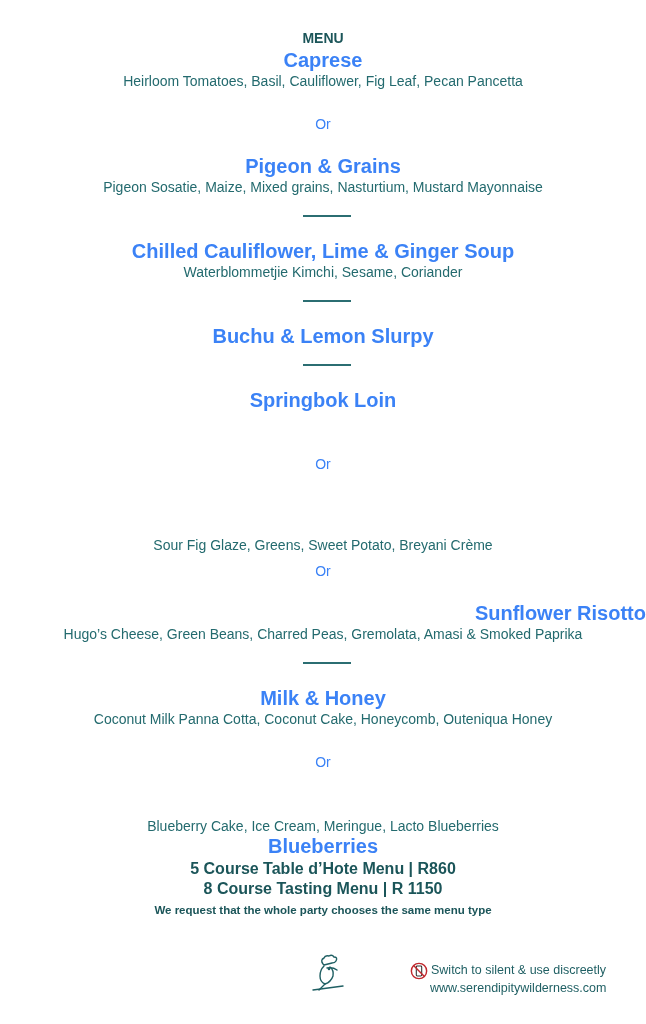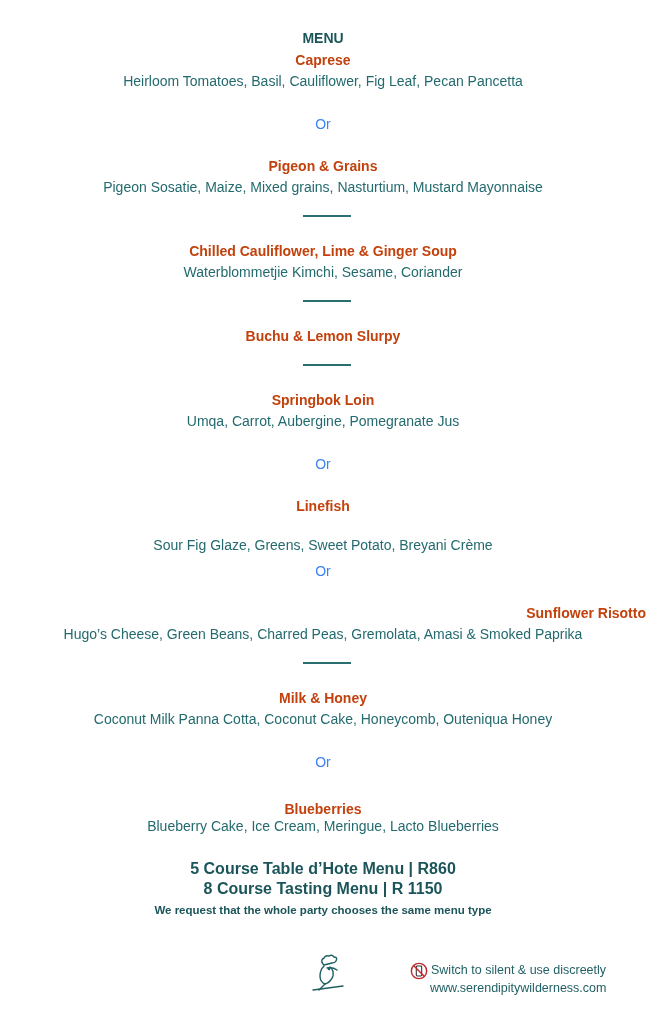--- a/index.html
+++ b/index.html
@@ -7,21 +7,21 @@
     width:646px; height:1024px; position:relative; overflow:hidden;
     font-family: "Liberation Sans", "DejaVu Sans", sans-serif;
     color:#1f5f63;
   }
   .page { position:absolute; left:0; top:0; width:646px; height:763px; }
   .line {
     position:absolute; left:0; width:646px; text-align:center;
     white-space:nowrap; line-height:20px;
   }
   .title { font-weight:bold; font-size:14px; color:#1b5559; }
-  .dish { font-weight:bold; font-size:14px; color:#c2410c; }
+  .dish { font-weight:bold; font-size:20px; color:#3b82f6; }
   .desc { font-size:14px; color:#236a6e; }
   .or { font-size:14px; color:#3b82f6; }
   .price { font-weight:bold; font-size:16px; color:#1b5559; }
   .note { font-weight:bold; font-size:11.5px; color:#1b5559; }
   .divider {
     position:absolute; left:303px; width:48px; height:1.5px; background:#2b6e72;
   }
   .logo { position:absolute; left:305px; top:950px; width:46px; height:46px; }
   .footer-row { position:absolute; left:410px; white-space:nowrap; font-size:12.5px; color:#1f5f63; line-height:16px; }
   .phone-icon { display:inline-block; vertical-align:middle; width:18px; height:18px; margin-right:3px; }
@@ -46,40 +46,38 @@
   <div class="line dish" style="top:241px;">Chilled Cauliflower, Lime &amp; Ginger Soup</div>
   <div class="line desc" style="top:262px;">Waterblommetjie Kimchi, Sesame, Coriander</div>
 
   <div class="divider" style="top:300px;"></div>
 
   <div class="line dish" style="top:326px;">Buchu &amp; Lemon Slurpy</div>
 
   <div class="divider" style="top:364px;"></div>
 
   <div class="line dish" style="top:390px;">Springbok Loin</div>
-  <div class="line desc" style="top:411px;">Umqa, Carrot, Aubergine, Pomegranate Jus</div>
 
   <div class="line or" style="top:454px;">Or</div>
 
-  <div class="line dish" style="top:496px;">Linefish</div>
   <div class="line desc" style="top:535px;">Sour Fig Glaze, Greens, Sweet Potato, Breyani Crème</div>
 
   <div class="line or" style="top:561px;">Or</div>
 
   <div class="line dish" style="top:603px;text-align:right;">Sunflower Risotto</div>
   <div class="line desc" style="top:624px;">Hugo’s Cheese, Green Beans, Charred Peas, Gremolata, Amasi &amp; Smoked Paprika</div>
 
   <div class="divider" style="top:662px;"></div>
 
   <div class="line dish" style="top:688px;">Milk &amp; Honey</div>
   <div class="line desc" style="top:709px;">Coconut Milk Panna Cotta, Coconut Cake, Honeycomb, Outeniqua Honey</div>
 
   <div class="line or" style="top:752px;">Or</div>
 
-  <div class="line dish" style="top:799px;">Blueberries</div>
+  <div class="line dish" style="top:836px;">Blueberries</div>
   <div class="line desc" style="top:816px;">Blueberry Cake, Ice Cream, Meringue, Lacto Blueberries</div>
 
   <div class="line price" style="top:859px;">5 Course Table d’Hote Menu | R860</div>
   <div class="line price" style="top:879px;">8 Course Tasting Menu | R 1150</div>
   <div class="line note" style="top:900px;">We request that the whole party chooses the same menu type</div>
 
   <svg class="logo" viewBox="0 0 46 46">
     <g fill="none" stroke="#1f5f63" stroke-width="1.4" stroke-linecap="round" stroke-linejoin="round">
       <path d="M18 14 q-3 -4 1 -6 q1 -3 5 -2 q3 -2 5 1 q4 0 2 4 q-1 2 -4 2 l-8 2 z"></path>
       <path d="M19 16 q-4 4 -4 10 q0 6 5 8 q6 -2 8 -8 q1 -6 -3 -9"></path>

